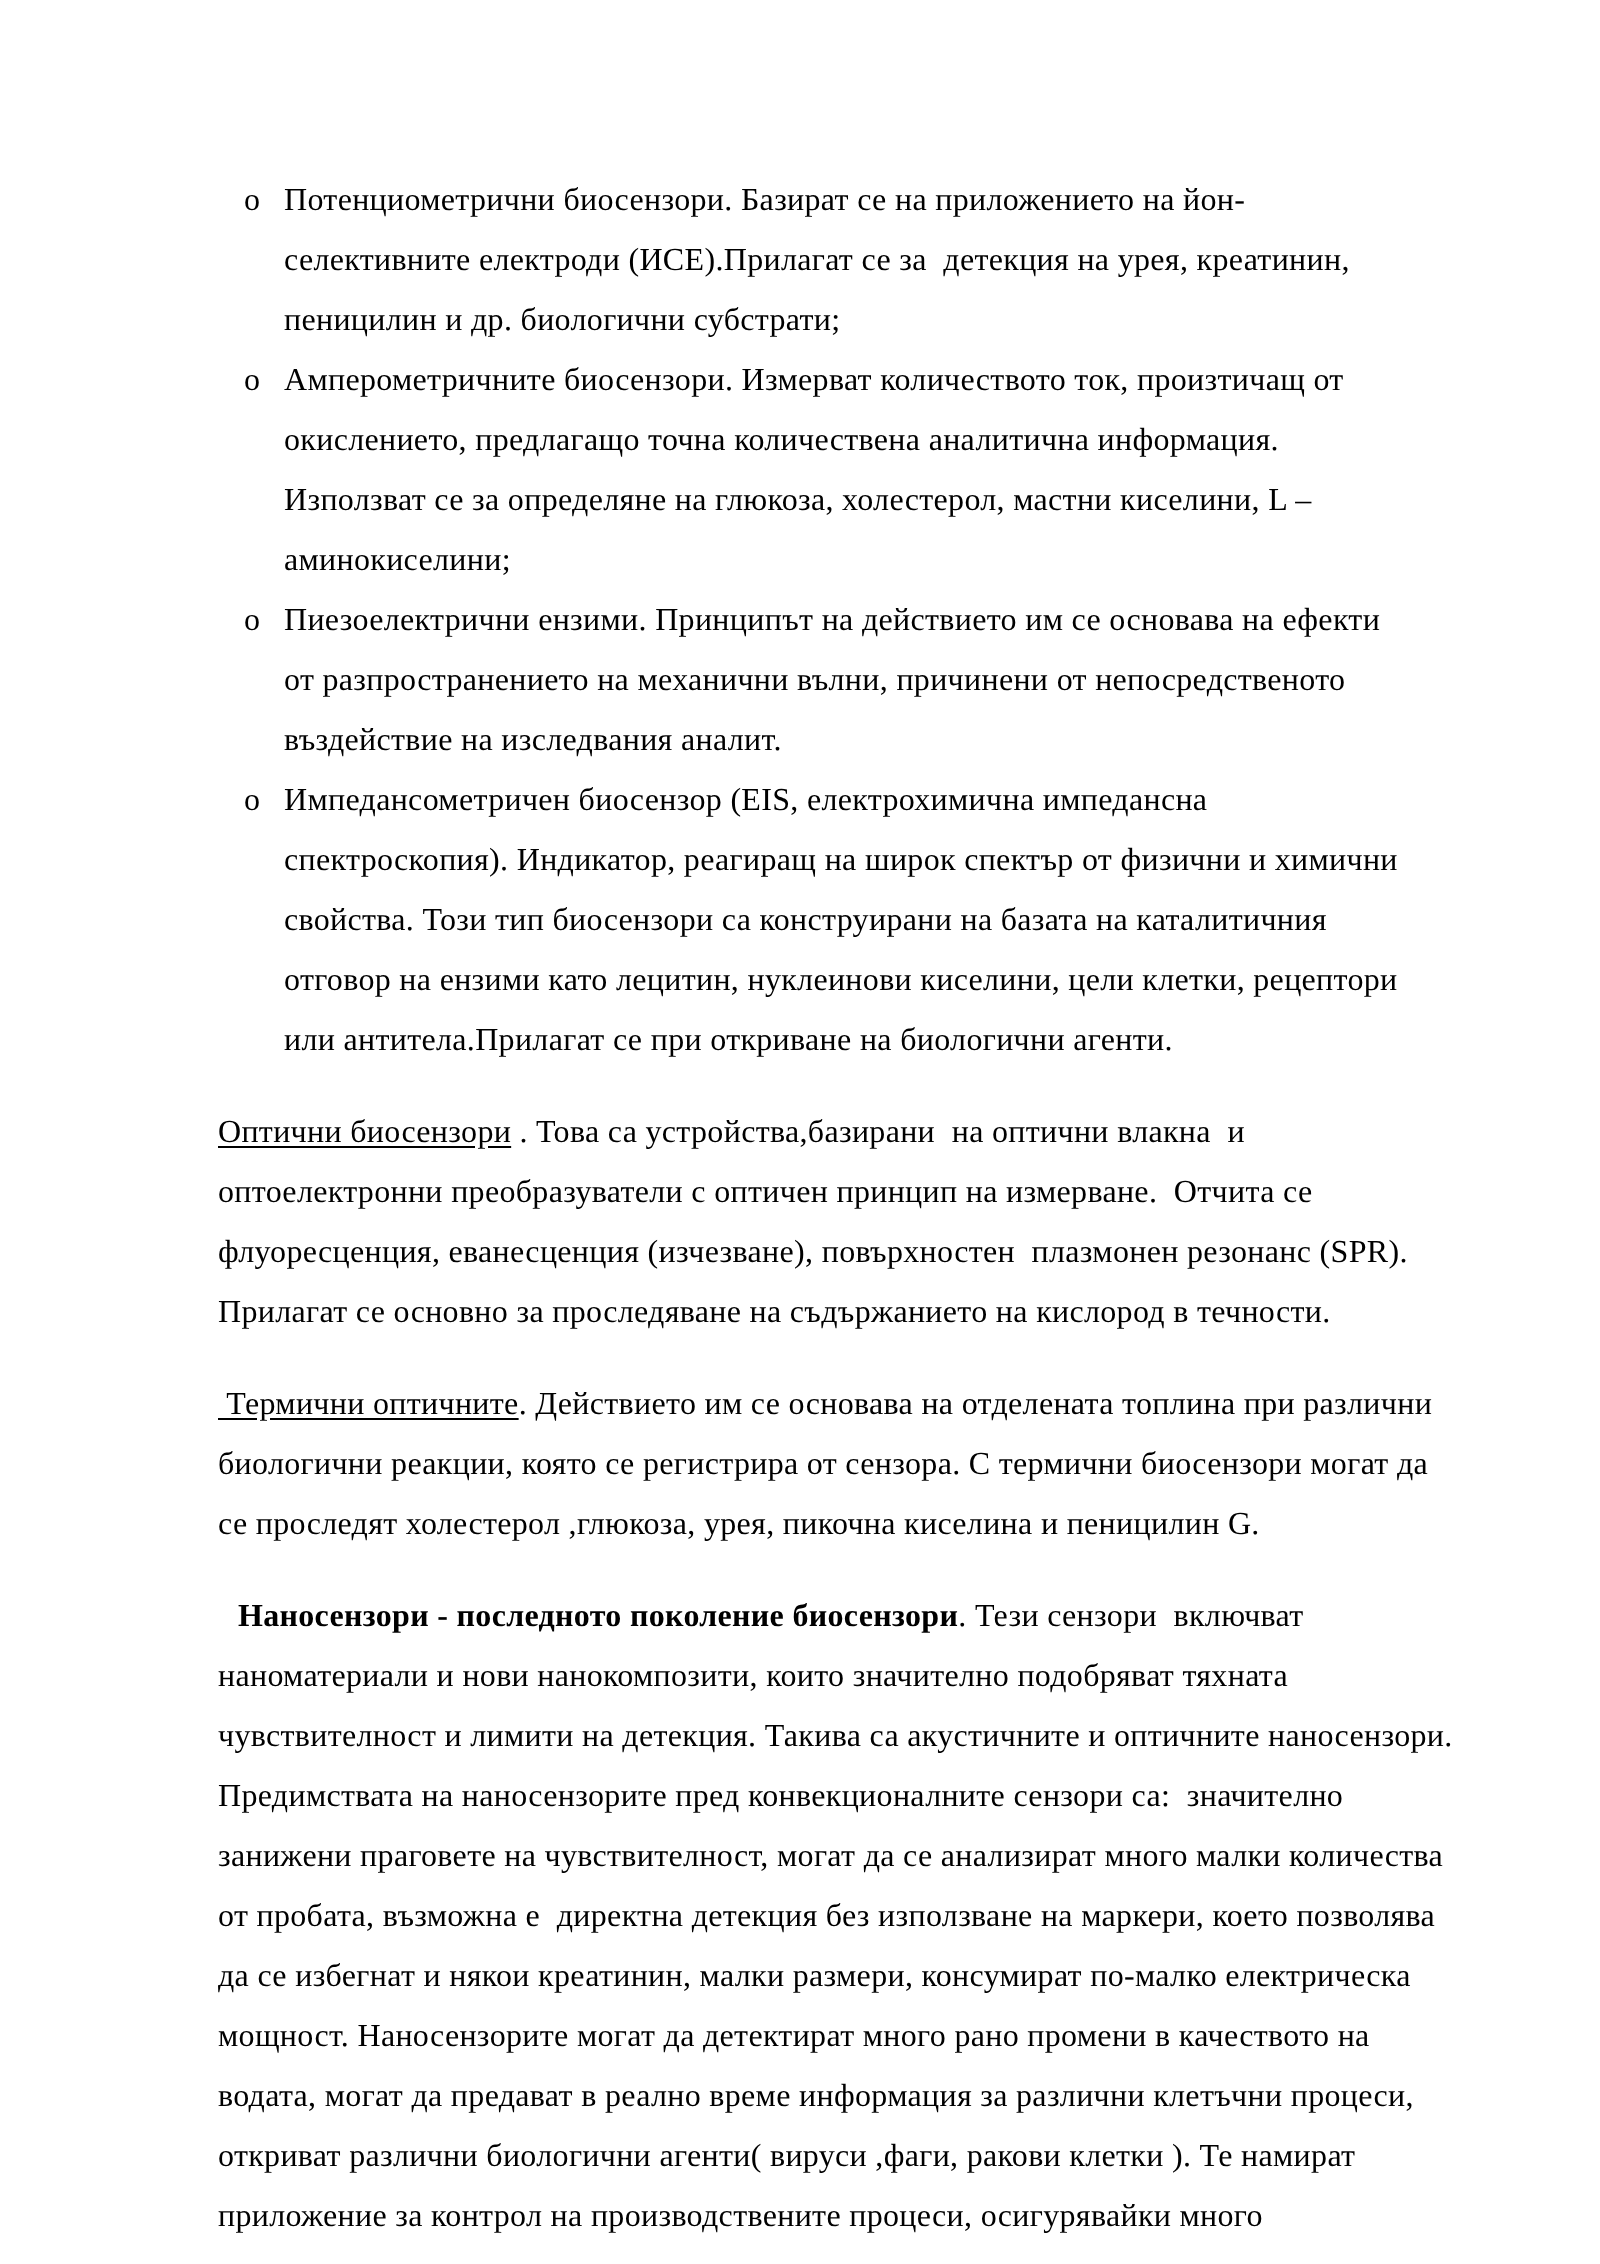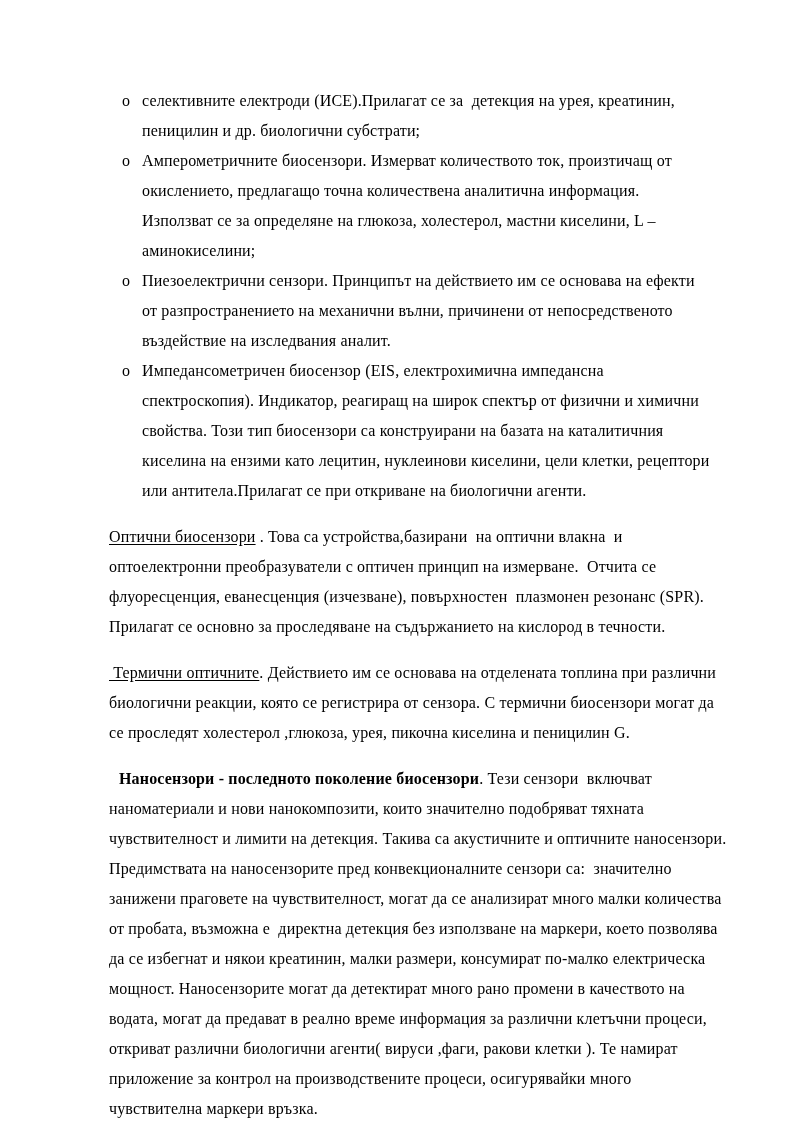--- a/index.html
+++ b/index.html
@@ -85,51 +85,52 @@
 <body>
 
 <div id="page">
   <div id="content">
 
     <ul class="bullet-list">
 
       <li class="bullet-item">
         <span class="bullet-marker">o</span>
         <span class="bullet-text">
+          <span class="line">Потенциометрични биосензори. Базират се на приложението на йон-</span>
           <span class="line">селективните електроди (ИСЕ).Прилагат се за  детекция на урея, креатинин,</span>
           <span class="line">пеницилин и др. биологични субстрати;</span>
         </span>
       </li>
 
       <li class="bullet-item">
         <span class="bullet-marker">o</span>
         <span class="bullet-text">
           <span class="line">Амперометричните биосензори. Измерват количеството ток, произтичащ от</span>
           <span class="line">окислението, предлагащо точна количествена аналитична информация.</span>
           <span class="line">Използват се за определяне на глюкоза, холестерол, мастни киселини, L –</span>
           <span class="line">аминокиселини;</span>
         </span>
       </li>
 
       <li class="bullet-item">
         <span class="bullet-marker">o</span>
         <span class="bullet-text">
-          <span class="line">Пиезоелектрични сензори. Принципът на действието им се основава на ефекти</span>
+          <span class="line">Пиезоелектрични ензими. Принципът на действието им се основава на ефекти</span>
           <span class="line">от разпространението на механични вълни, причинени от непосредственото</span>
           <span class="line">въздействие на изследвания аналит.</span>
         </span>
       </li>
 
       <li class="bullet-item">
         <span class="bullet-marker">o</span>
         <span class="bullet-text">
           <span class="line">Импедансометричен биосензор (EIS, електрохимична импедансна</span>
           <span class="line">спектроскопия). Индикатор, реагиращ на широк спектър от физични и химични</span>
           <span class="line">свойства. Този тип биосензори са конструирани на базата на каталитичния</span>
-          <span class="line">киселина на ензими като лецитин, нуклеинови киселини, цели клетки, рецептори</span>
+          <span class="line">отговор на ензими като лецитин, нуклеинови киселини, цели клетки, рецептори</span>
           <span class="line">или антитела.Прилагат се при откриване на биологични агенти.</span>
         </span>
       </li>
 
     </ul>
 
     <p class="para">
       <span class="line"><span class="u">Оптични биосензори</span><span> . Това са устройства,базирани  на оптични влакна  и</span></span>
       <span class="line">оптоелектронни преобразуватели с оптичен принцип на измерване.  Отчита се</span>
       <span class="line">флуоресценция, еванесценция (изчезване), повърхностен  плазмонен резонанс (SPR).</span>

